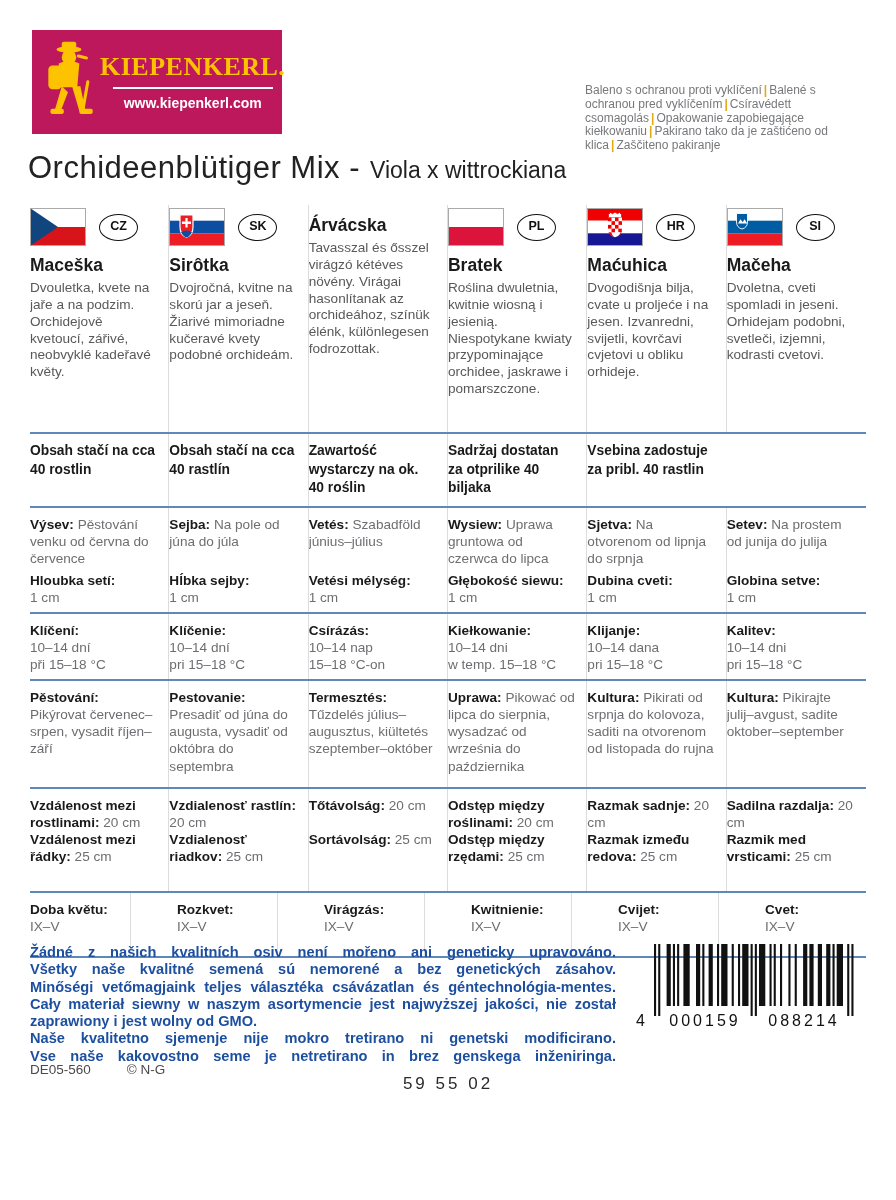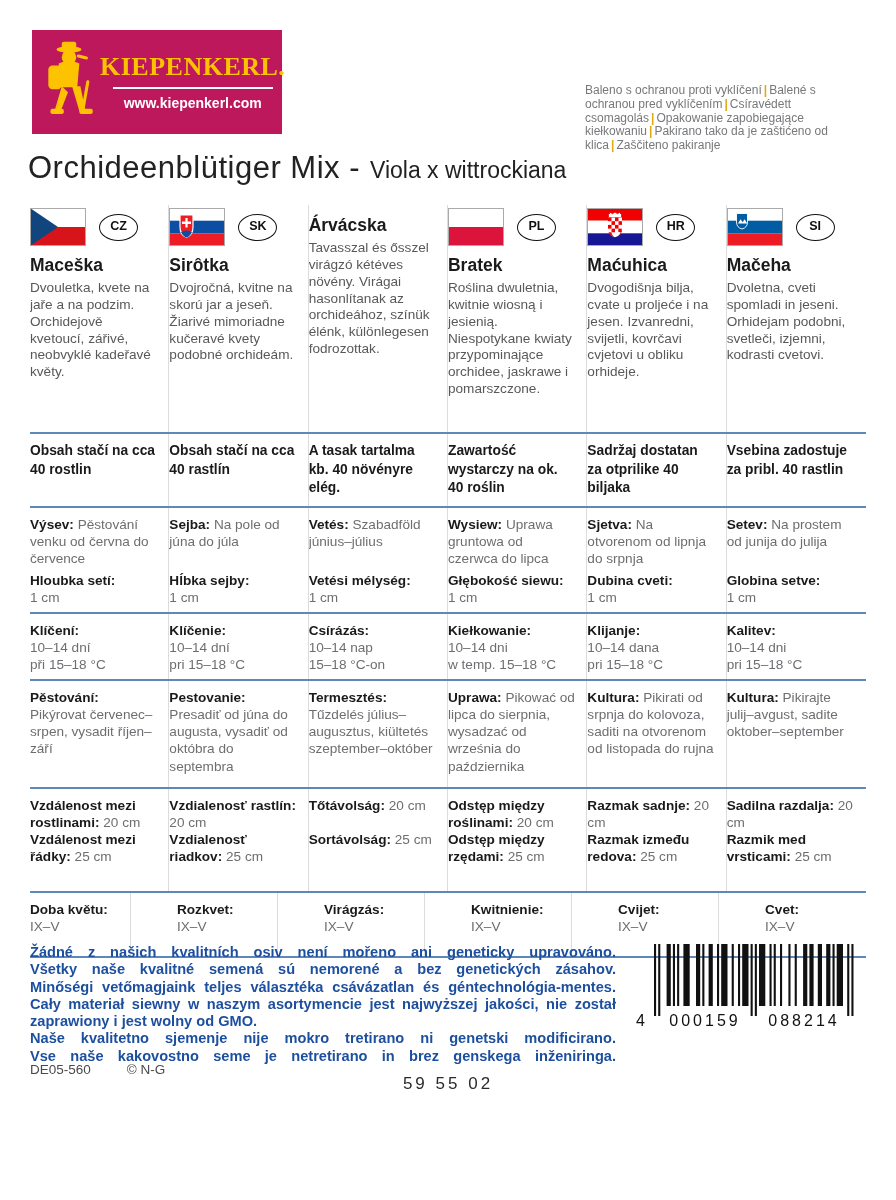--- a/index.html
+++ b/index.html
@@ -199,21 +199,20 @@
             <span class="badge">SI</span>
           </div>
         <div class="lname">Mačeha</div>
         <div class="ldesc">Dvoletna, cveti spomladi in jeseni. Orhidejam podobni, svetleči, izjemni, kodrasti cvetovi.</div>
       </div>
     </div>
 
     <div class="row row-content">
       <div class="cell">Obsah stačí na cca 40 rostlin</div>
       <div class="cell">Obsah stačí na cca 40 rastlín</div>
-      <div class="cell">A tasak tartalma kb. 40 növényre elég.</div>
       <div class="cell">Zawartość wystarczy na ok. 40 roślin</div>
       <div class="cell">Sadržaj dostatan za otprilike 40 biljaka</div>
       <div class="cell">Vsebina zadostuje za pribl. 40 rastlin</div>
     </div>
 
     <div class="row row-sow">
       <div class="cell">
         <div class="sow"><b>Výsev:</b> <span>Pěstování venku od června do července</span></div>
         <div><b>Hloubka setí:</b></div>
         <div>1 cm</div>

